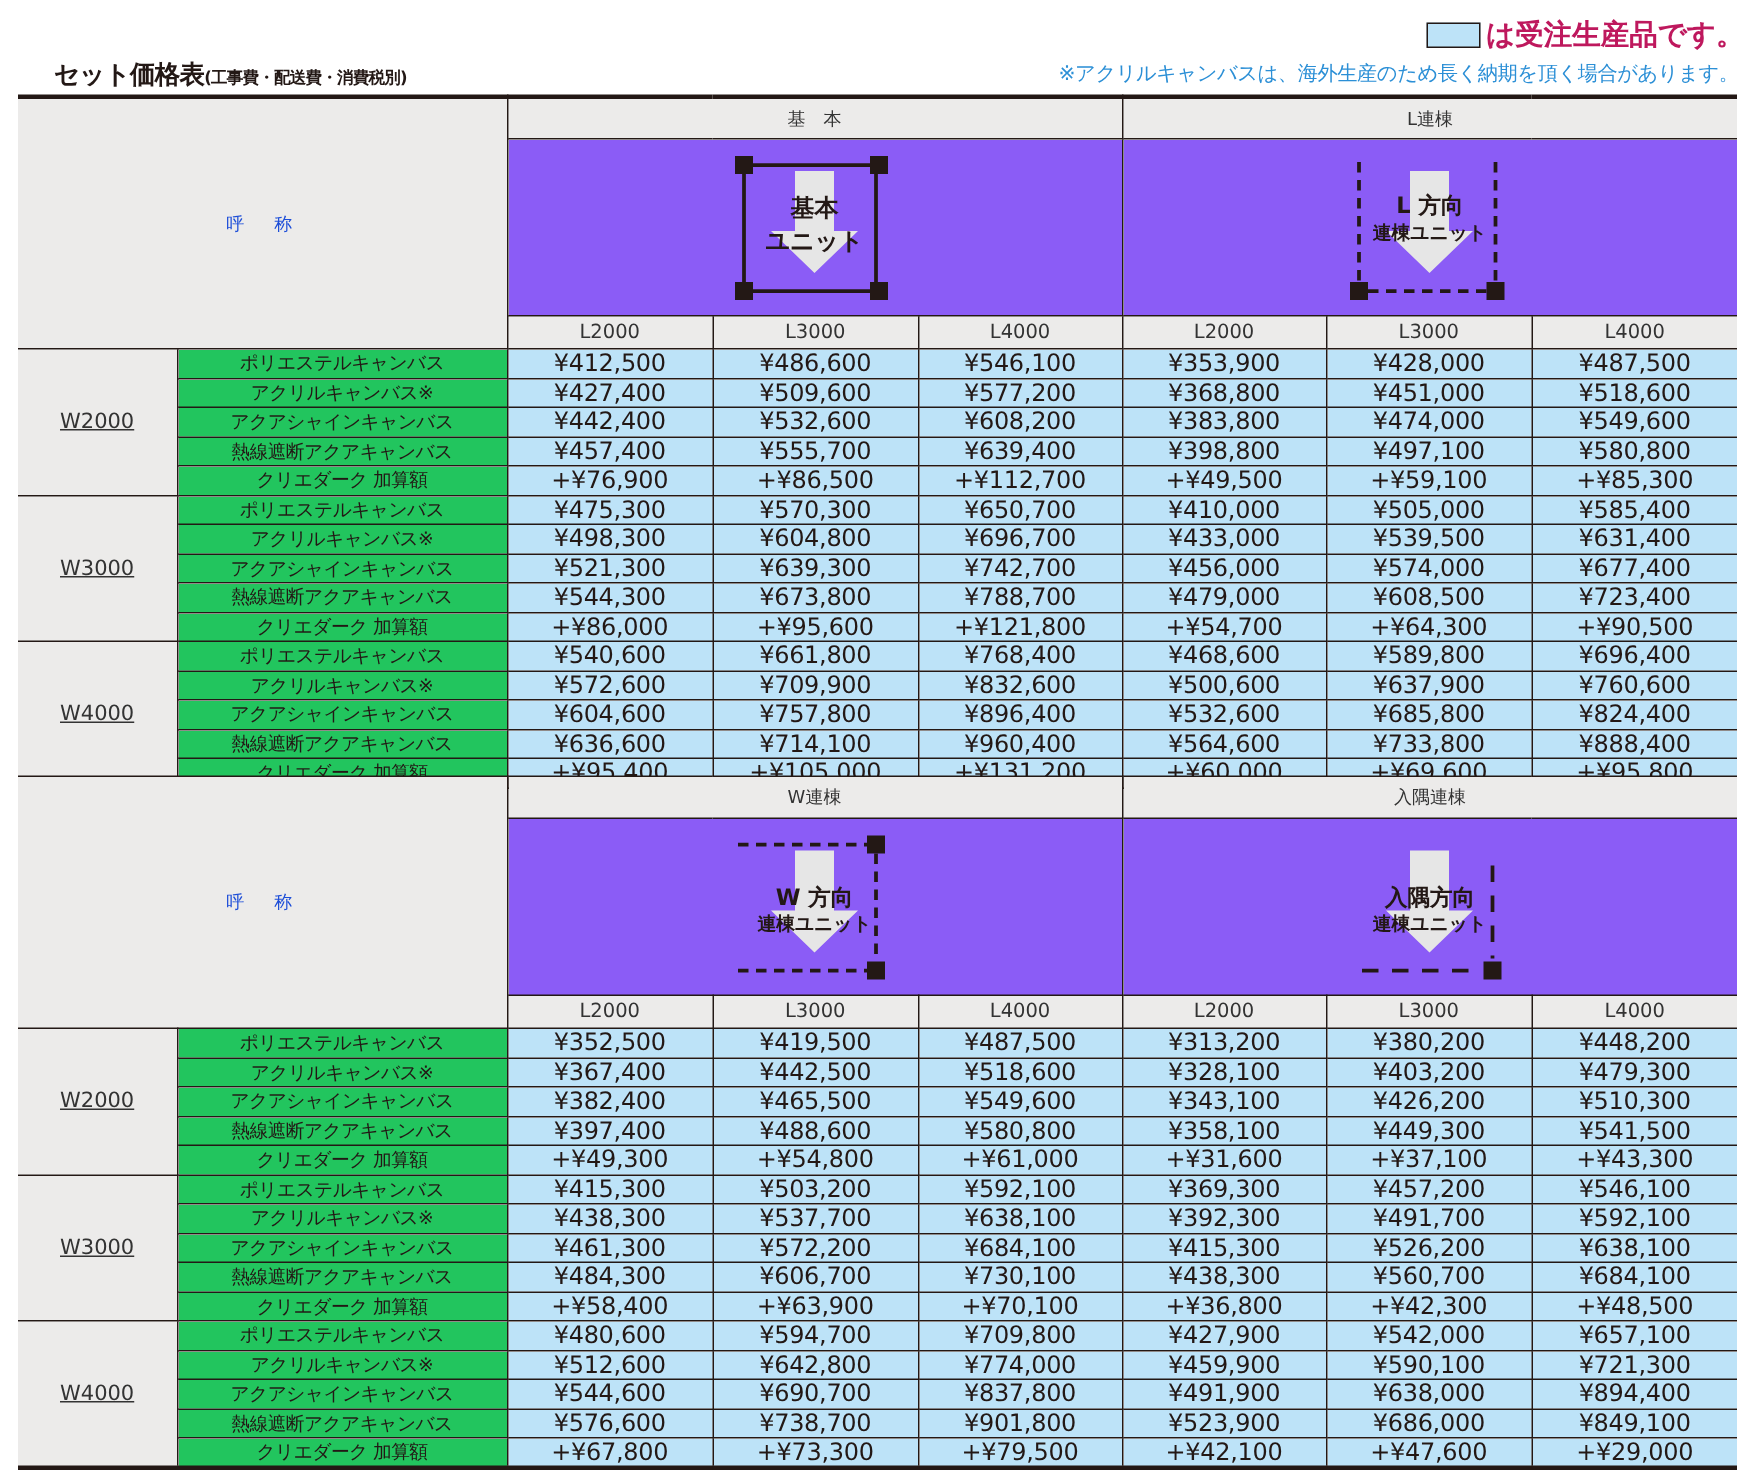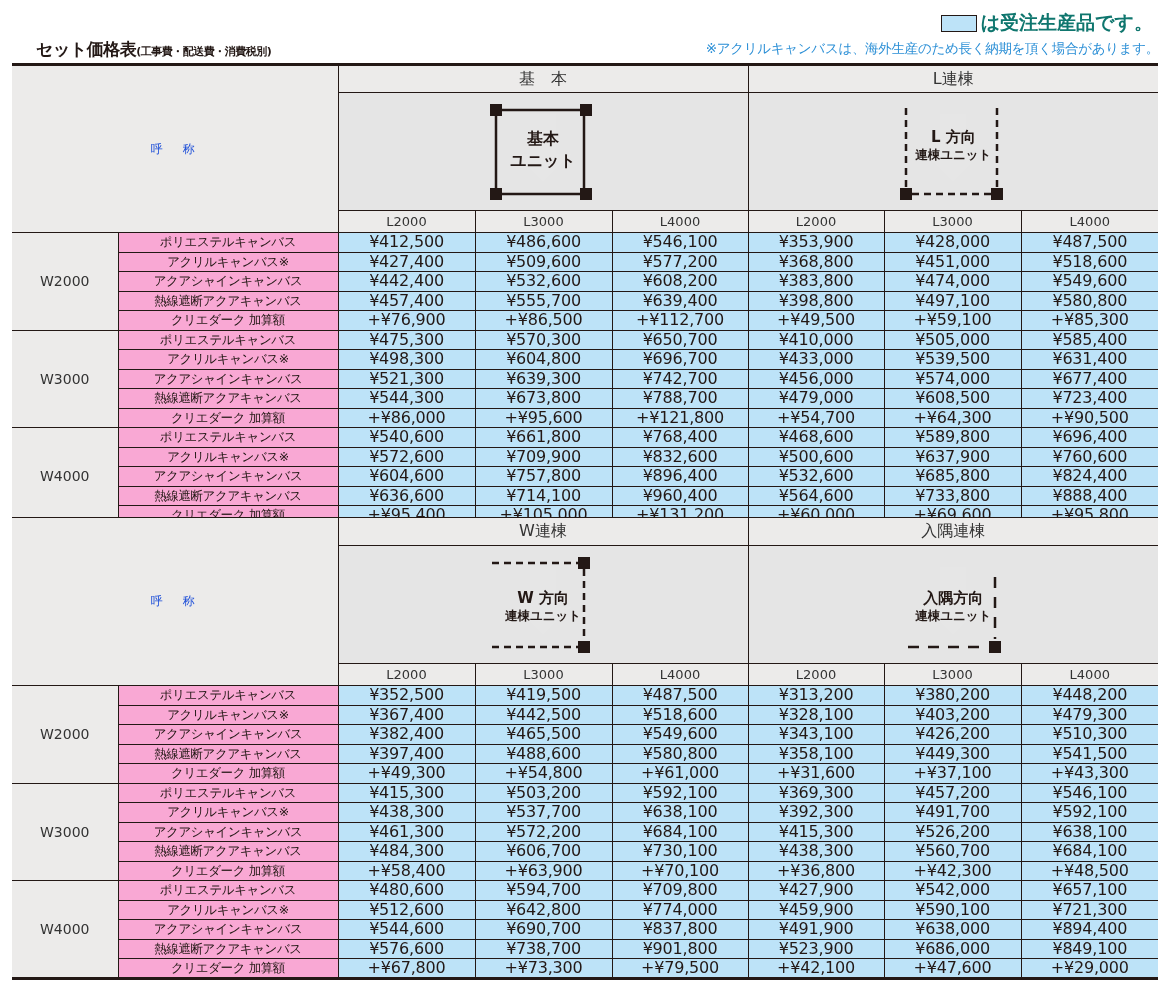--- a/index.html
+++ b/index.html
@@ -2,36 +2,36 @@
 <html><head>
 <meta charset="utf-8">
 <style>
   * { box-sizing: border-box; margin: 0; padding: 0; }
   html, body { width: 1173px; height: 982px; background: #ffffff; overflow: hidden; }
   body { font-family: "DejaVu Sans", "Liberation Sans", sans-serif; color: #231815; position: relative; }
 
   .title { position: absolute; left: 12px; top: 38px; font-size: 17px; font-weight: bold; letter-spacing: -0.5px; margin-left: 24px; }
   .title .sub { font-size: 11px; font-weight: bold; letter-spacing: -0.5px; }
 
-  .legend { position: absolute; right: 20px; top: 10px; display: flex; align-items: center; color: #0f766e; font-size: 19px; font-weight: bold; justify-content: center; }
+  .legend { position: absolute; right: 10px; top: 10px; display: flex; align-items: center; color: #be185d; font-size: 19px; font-weight: bold; justify-content: center; }
   .legend .swatch { width: 36px; height: 17px; background: #bde3f8; border: 1px solid #231815; margin-right: 4px; }
   .note { position: absolute; right: 14px; top: 40px; color: #2b8fd6; font-size: 13.5px; letter-spacing: -0.3px; }
 
   table.price { position: absolute; left: 12px; border-collapse: collapse; table-layout: fixed; width: 1146px; }
   table.price td { border: 1px solid #231815; text-align: center; vertical-align: middle; padding: 0; overflow: hidden; white-space: nowrap; }
   .t1 { top: 63px; border-top: 3px solid #231815; }
   .t2 { top: 517px; border-bottom: 3px solid #231815; }
 
   .grey { background: #ecebea; }
   .hdr-name { font-size: 12px; letter-spacing: 4px; color: #1d4ed8; }
-  .grp-hdr { height: 28px; font-size: 16px; color: #333; }
-  .img-cell { height: 118px; background: #e5e5e5; margin-top: 32px; }
+  .grp-hdr { height: 28px; font-size: 12px; color: #333; }
+  .img-cell { height: 118px; background: #8b5cf6; margin-top: 32px; }
   .size-hdr { height: 22px; font-size: 13px; color: #333; }
-  .w-cell { font-size: 14px; color: #333; border-left: none !important; }
-  .item { font-size: 12.5px; background: #f9a8d4; height: 19.5px; line-height: 18px; letter-spacing: -0.4px; }
+  .w-cell { font-size: 14px; color: #333; border-left: none !important; text-decoration: underline; }
+  .item { font-size: 12.5px; background: #22c55e; height: 19.5px; line-height: 18px; letter-spacing: -0.4px; }
   .val { background: #bde3f8; font-size: 16px; line-height: 18px; height: 19.5px; letter-spacing: -0.2px; }
   .first-col { border-left: none !important; }
   .last-col { border-right: none !important; }
 
   .diagram { position: relative; width: 110px; height: 100px; margin: 0 auto; }
   .diagram .lbl { position: absolute; left: 0; right: 0; top: 28px; text-align: center; font-weight: bold; font-size: 15px; line-height: 18px; color: #231815; }
   .diagram .lbl .small { font-size: 12.5px; }
 </style>
 </head>
 <body>

